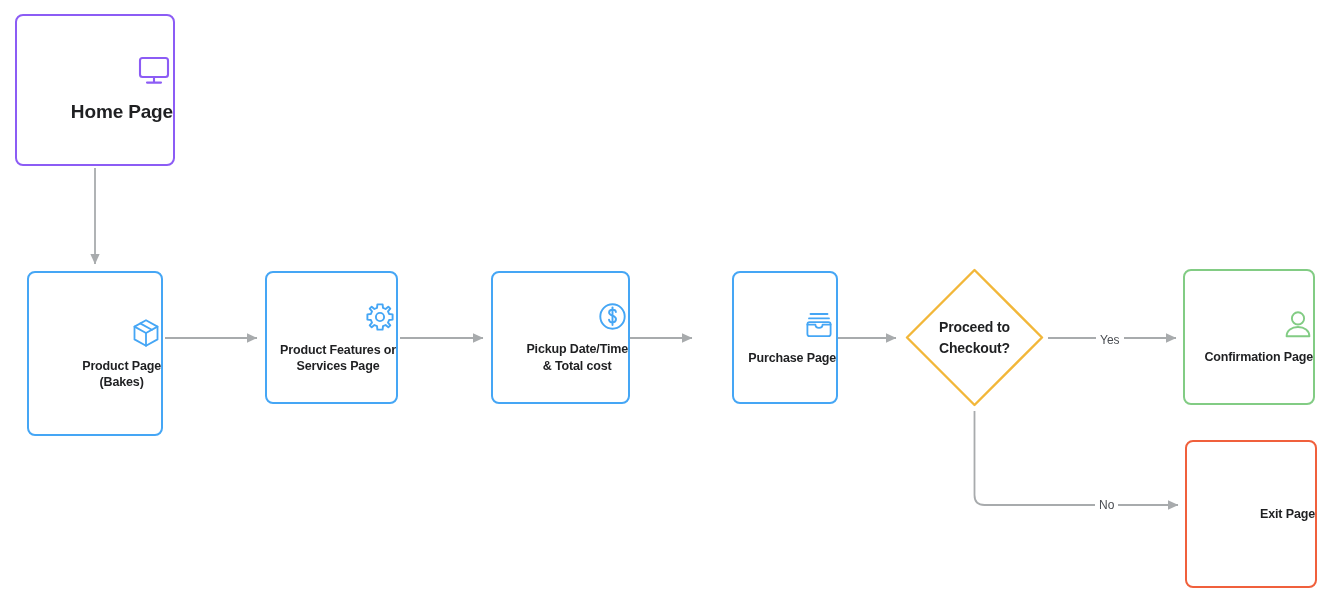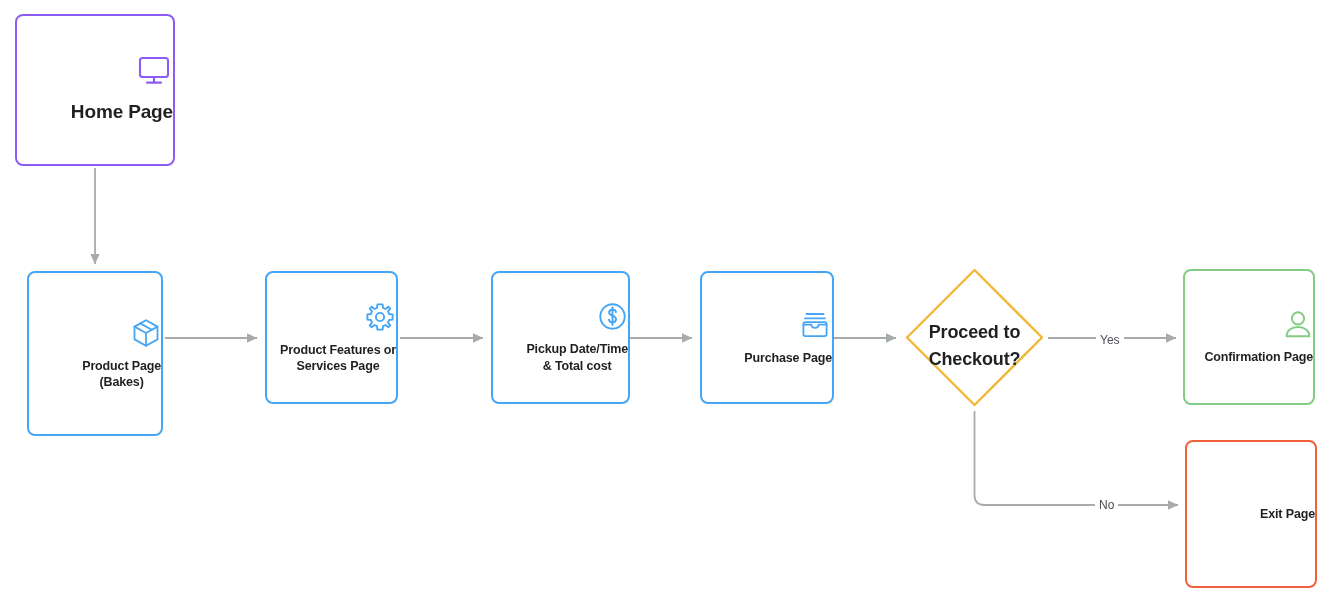--- a/index.html
+++ b/index.html
@@ -61,21 +61,21 @@
   .node-red    { border-color: #f0603c; }
 
   
   #node-home        { left: 15px;   top: 14px;  width: 160px; height: 152px; }
   #node-home .node-label { font-size: 19px; }
   #node-home .icon-wrap  { margin-bottom: 12px; }
 
   #node-product     { left: 27px;   top: 271px; width: 136px; height: 165px; }
   #node-features    { left: 265px;  top: 271px; width: 133px; height: 133px; }
   #node-pickup      { left: 491px;  top: 271px; width: 139px; height: 133px; }
-  #node-purchase    { left: 700px;  top: 271px; width: 134px; height: 133px; }
+  #node-purchase    { left: 732px;  top: 271px; width: 106px; height: 133px; }
   #node-confirm     { left: 1183px; top: 269px; width: 132px; height: 136px; }
   #node-exit        { left: 1185px; top: 440px; width: 132px; height: 148px; }
 
   #node-product .node-label,
   #node-features .node-label,
   #node-pickup .node-label,
   #node-purchase .node-label,
   #node-confirm .node-label,
   #node-exit .node-label { font-size: 12.5px; }
 
@@ -90,27 +90,27 @@
     height: 143px;
   }
   #node-decision .diamond-shape {
     position: absolute;
     left: 0; top: 0;
     width: 100%;
     height: 100%;
   }
   #node-decision .diamond-text {
     position: absolute;
-    left: 0; top: 8px;
+    left: 0; top: 0;
     width: 100%;
     height: 100%;
     display: flex;
     align-items: center;
     justify-content: center;
-    font-size: 18px;
+    font-size: 14px;
     font-weight: bold;
     color: #1f2022;
     text-align: center;
     line-height: 1.45;
     letter-spacing: -0.15px;
     white-space: pre-line;
   }
 
   
   .edge-label {

